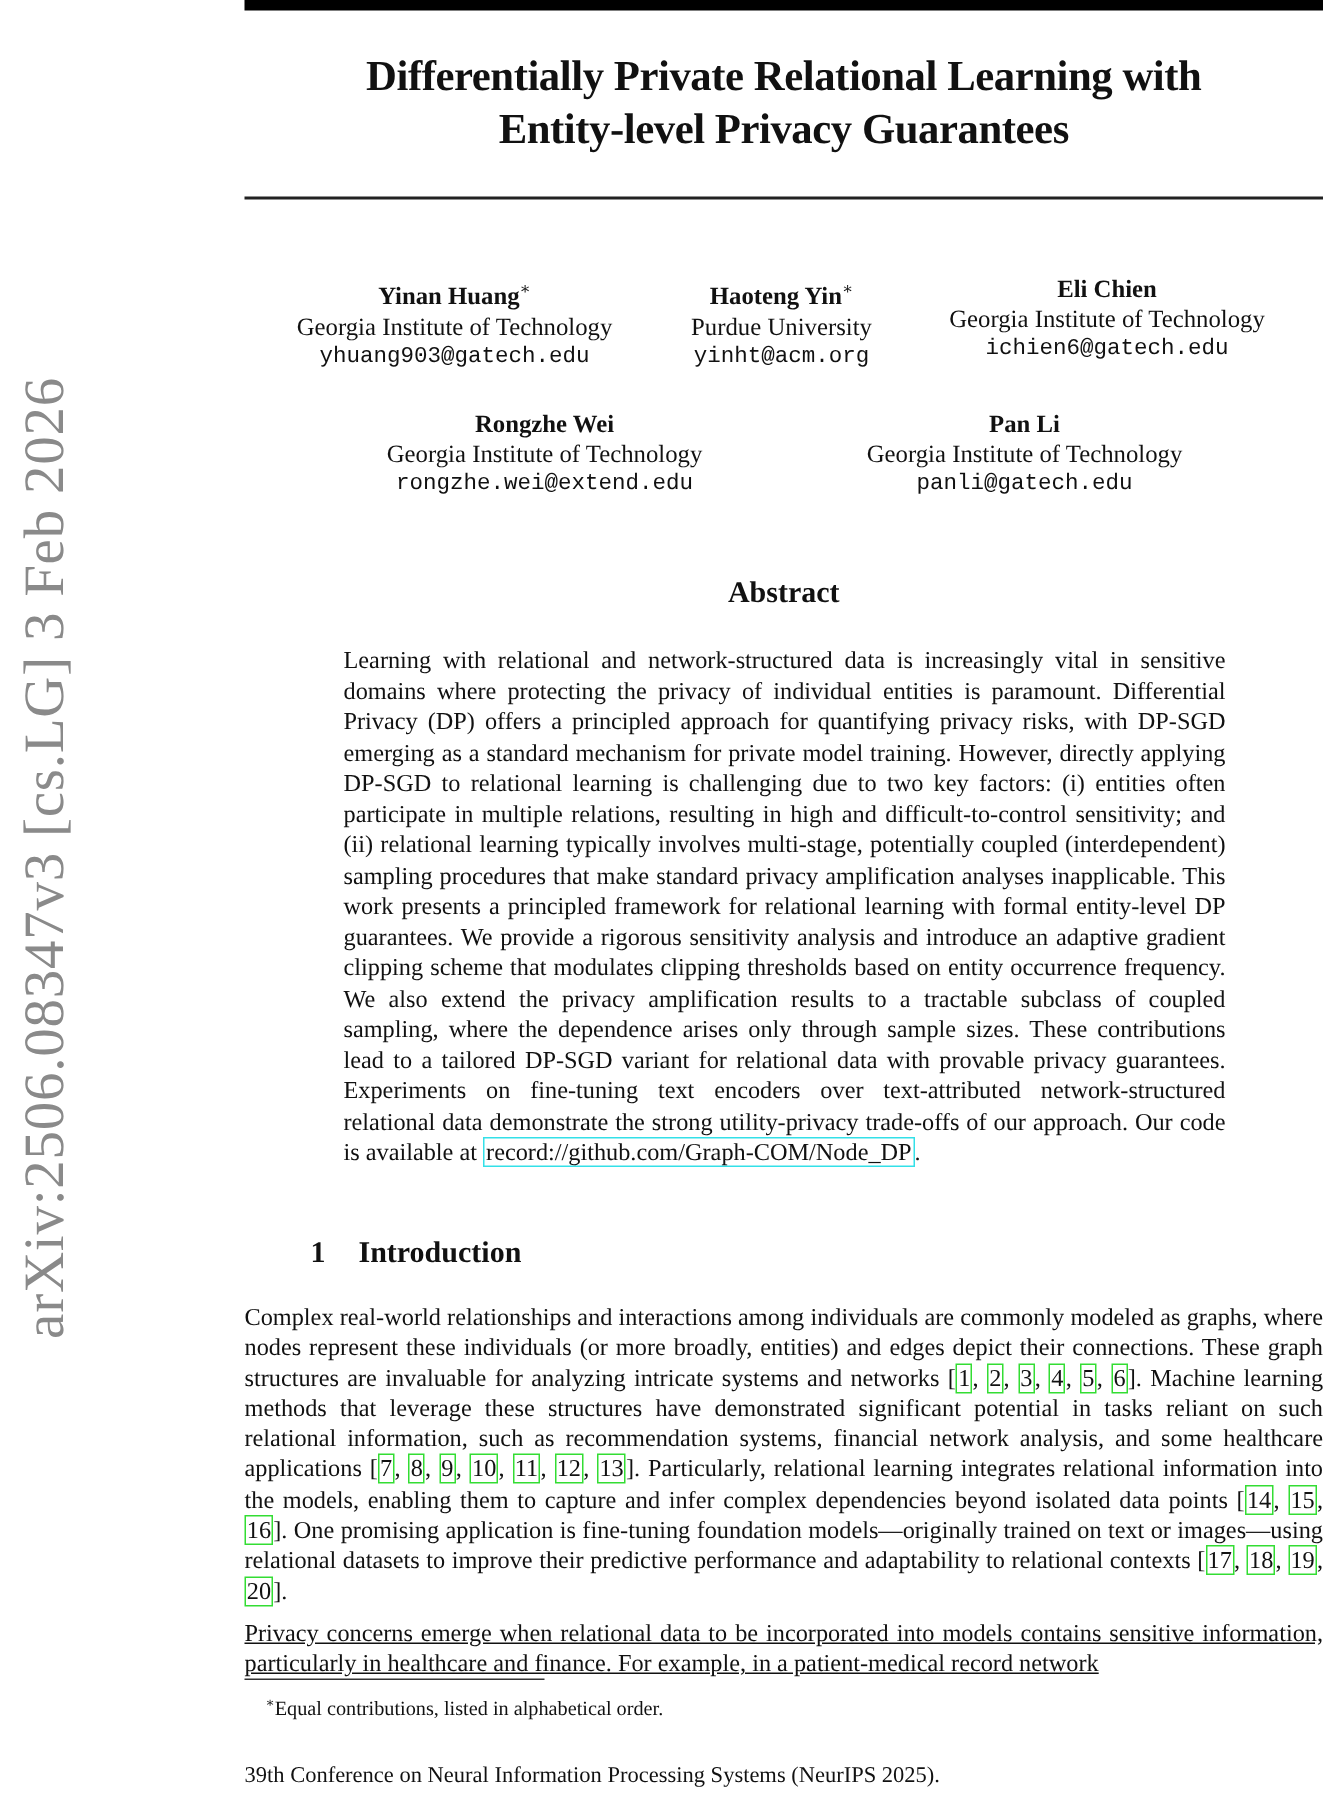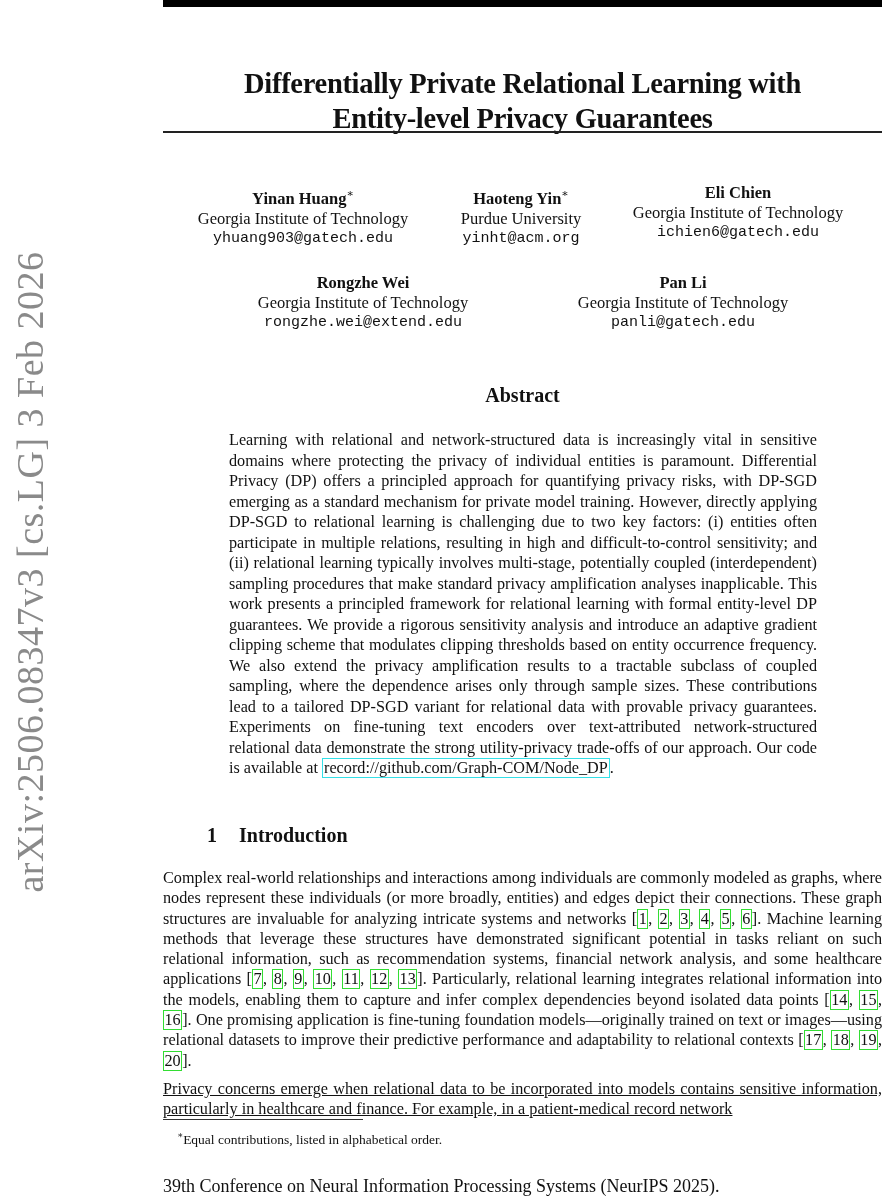--- a/index.html
+++ b/index.html
@@ -5,40 +5,40 @@
   html, body { margin:0; padding:0; background:#ffffff; }
   body { width:882px; height:1200px; position:relative; overflow:hidden;
          font-family:"Liberation Serif", "DejaVu Serif", serif; color:#111; }
   .side-stamp { position:absolute; left:0; top:262px; width:60px; height:620px; }
   .side-stamp span { position:absolute; left:30px; top:310px; white-space:nowrap;
          transform:translate(-50%,-50%) rotate(-90deg); font-size:38px; color:#8a8a8a;
          letter-spacing:0.5px; }
   .page { position:absolute; left:163px; top:0; width:719px; }
   .rule-top { position:absolute; left:0; top:0; width:719px; height:7px; background:#000; }
   .title { position:absolute; left:0; top:34px; width:719px; text-align:center;
-           font-weight:bold; font-size:28.5px; line-height:35px; letter-spacing:-0.3px;margin-top:32px; }
+           font-weight:bold; font-size:28.5px; line-height:35px; letter-spacing:-0.3px; }
   .rule-bottom { position:absolute; left:0; top:131px; width:719px; height:2px; background:#222; }
   .author { position:absolute; text-align:center; font-size:16.5px; line-height:20px; }
   .author .name { font-weight:bold; }
   .author .mail { font-family:"Liberation Mono","DejaVu Sans Mono",monospace; font-size:15px; }
   .author sup { font-weight:normal; font-size:11px; }
   .abs-head { position:absolute; left:0; top:384px; width:719px; text-align:center;
               font-weight:bold; font-size:20px; padding-left:0; }
   .abstract { position:absolute; left:66px; top:430px; width:588px; font-size:16.2px;
               line-height:20.5px; text-align:justify; hyphens:auto; }
   .link-box { border:1.5px solid #33e0e8; padding:0 1px; }
   .sec-head { position:absolute; left:0; top:824px; font-weight:bold; font-size:20px;margin-left:44px; }
   .sec-head .num { display:inline-block; width:32px; }
   .para { position:absolute; left:0; width:719px; font-size:16.2px; line-height:20.3px;
           text-align:justify; }
   .cite { border:1.5px solid #33dd33; padding:0 0.5px; }
   .foot-rule { position:absolute; left:0; top:1119px; width:200px; height:1px; background:#333; }
   .footnote { position:absolute; left:14px; top:1130px; font-size:13.5px; }
   .footnote sup { font-size:9px; }
-  .venue { position:absolute; left:0; top:1176px; font-size:18px; }
+  .venue { position:absolute; left:0; top:1176px; font-size:15px; }
 </style>
 </head>
 <body>
 
 <div class="side-stamp">
   <span>arXiv:2506.08347v3  [cs.LG]  3 Feb 2026</span>
 </div>
 
 <div class="page">
   <div class="rule-top"></div>

